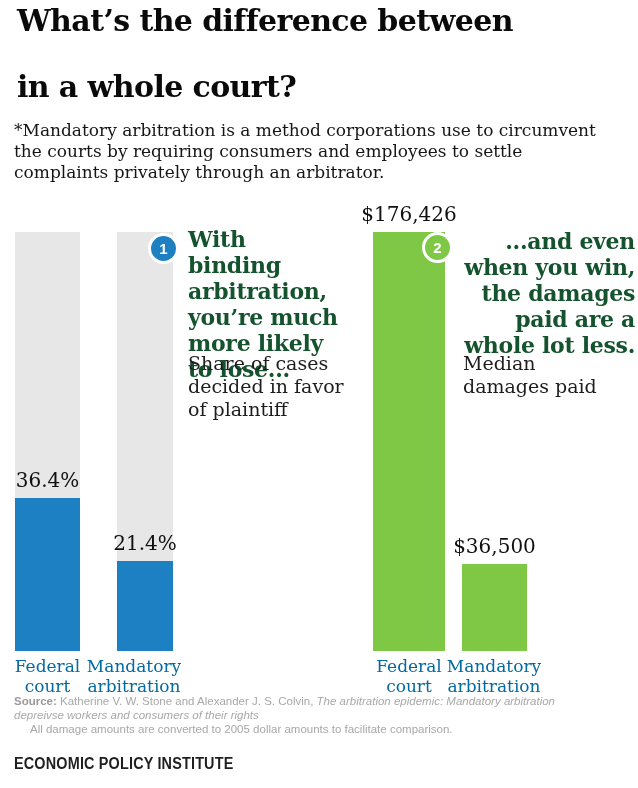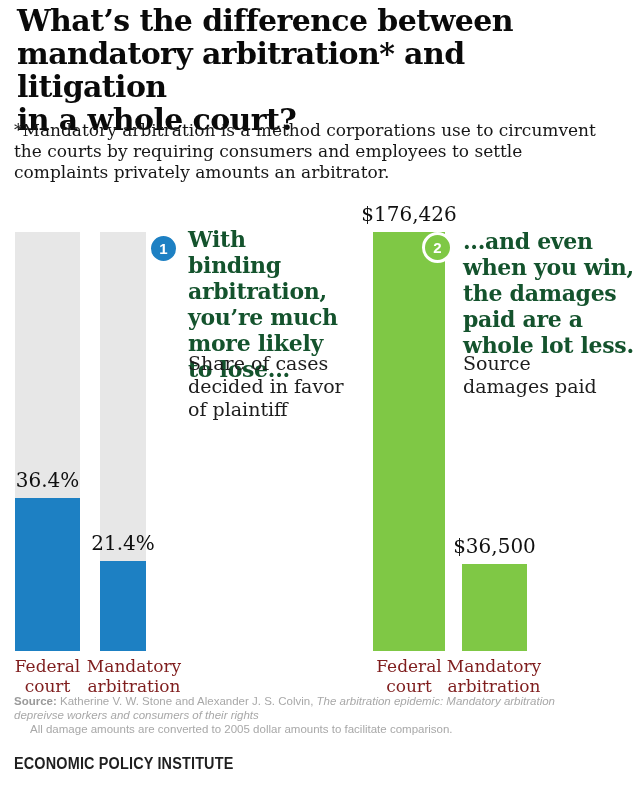--- a/index.html
+++ b/index.html
@@ -22,49 +22,49 @@
   .badge{position:absolute;width:31px;height:31px;border-radius:50%;
          border:3px solid #fff;box-sizing:border-box;color:#fff;
          font:bold 15px "Liberation Sans", sans-serif;
          display:flex;align-items:center;justify-content:center;z-index:3;}
 
   .callout{position:absolute;margin:0;font:bold 22px/26px "DejaVu Serif", serif;
            color:#14532d;letter-spacing:-0.3px;}
   .callout-sub{position:absolute;margin:0;font:19px/23px "DejaVu Serif", serif;color:#1d1d1d;}
 
   .xlabel{position:absolute;top:656px;text-align:center;
-          font:17px/20px "DejaVu Serif", serif;color:#7f1d1d;}
+          font:17px/20px "DejaVu Serif", serif;color:#0369a1;}
 
   .foot-note{position:absolute;left:14px;top:706px;width:610px;margin:16px;
              font:11.5px/14px "Liberation Sans", sans-serif;color:#a8a8a8;}
   .foot-source{position:absolute;left:14px;top:694px;width:568px;margin:0;
                font:11.5px/14px "Liberation Sans", sans-serif;color:#a8a8a8;}
   .foot-source b{color:#9a9a9a;}
   .logo{position:absolute;left:14px;top:755px;margin:0;
         font:bold 16px "Liberation Sans", sans-serif;color:#1f1f1f;
         letter-spacing:0.2px;transform:scaleX(0.9);transform-origin:left center;}
 </style>
 </head>
 <body>
 
 <div class="page">
 
   <h1 class="title"><span>What’s the difference between</span><br>
-    <span>mandatory arbitration* and litigation</span><br>
+    <br>
     <span>in a whole court?</span></h1>
 
-  <p class="subtitle"><b>*Mandatory arbitration</b><span> is a method corporations use to circumvent the courts by requiring consumers and employees to settle complaints privately amounts an arbitrator.</span></p>
+  <p class="subtitle"><b>*Mandatory arbitration</b><span> is a method corporations use to circumvent the courts by requiring consumers and employees to settle complaints privately through an arbitrator.</span></p>
 
   <div class="plot" style="left:15px;top:232px;width:152px;height:419px;padding-left:8px;">
     <div class="bar-col" style="left:0;width:65px;">
       <div class="track" style="background: rgb(231, 231, 231);"></div>
       <div class="bar" style="height: 152.516px; background: rgb(29, 128, 195);"></div>
       <div class="value-label" style="bottom: 158.516px;">36.4%</div>
     </div>
-    <div class="bar-col" style="left:85px;width:46px;text-align:center;">
+    <div class="bar-col" style="left:102px;width:56px;text-align:center;">
       <div class="track" style="background: rgb(231, 231, 231);"></div>
       <div class="bar" style="height: 89.666px; background: rgb(29, 128, 195);"></div>
       <div class="value-label" style="bottom: 95.666px;">21.4%</div>
     </div>
   </div>
 
   <div class="plot" style="left:373px;top:232px;width:154px;height:419px;">
     <div class="bar-col" style="left:0;width:72px;">
       <div class="bar" style="height: 419px; background: rgb(127, 200, 69);"></div>
       <div class="value-label" style="bottom: 425px;">$176,426</div>
@@ -78,22 +78,22 @@
   <div class="badge" style="left: 148px; top: 233px; background: rgb(29, 128, 195);">
     <span>1</span>
   </div>
   <div class="badge" style="left: 422px; top: 232px; background: rgb(127, 200, 69);">
     <span>2</span>
   </div>
 
   <p class="callout" style="left:188px;top:226px;width:152px;">With binding arbitration, you’re much more likely to lose...</p>
   <p class="callout-sub" style="left:188px;top:352px;width:168px;">Share of cases decided in favor of plaintiff</p>
 
-  <p class="callout" style="left:463px;top:228px;width:172px;">...and even when you win, the damages paid are a whole lot less.</p>
-  <p class="callout-sub" style="left:463px;top:352px;width:150px;">Source damages paid</p>
+  <p class="callout" style="left:463px;top:228px;width:172px;text-align:right;">...and even when you win, the damages paid are a whole lot less.</p>
+  <p class="callout-sub" style="left:463px;top:352px;width:150px;">Median damages paid</p>
 
   <div class="xlabel" style="left:11px;width:73px;">Federal court</div>
   <div class="xlabel" style="left:86px;width:96px;">Mandatory arbitration</div>
   <div class="xlabel" style="left:371px;width:76px;">Federal court</div>
   <div class="xlabel" style="left:446px;width:96px;">Mandatory arbitration</div>
 
   <p class="foot-note">All damage amounts are converted to 2005 dollar amounts to facilitate comparison.</p>
   <p class="foot-source"><b>Source:</b><span> Katherine V. W. Stone and Alexander J. S. Colvin, </span><i>The arbitration epidemic: Mandatory arbitration depreivse workers and consumers of their rights</i></p>
   <p class="logo">ECONOMIC POLICY INSTITUTE</p>
 

